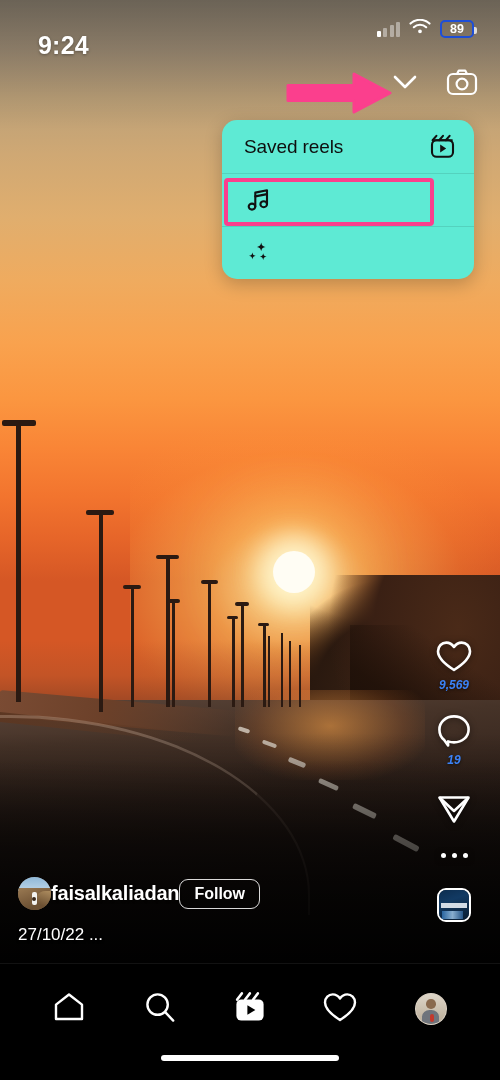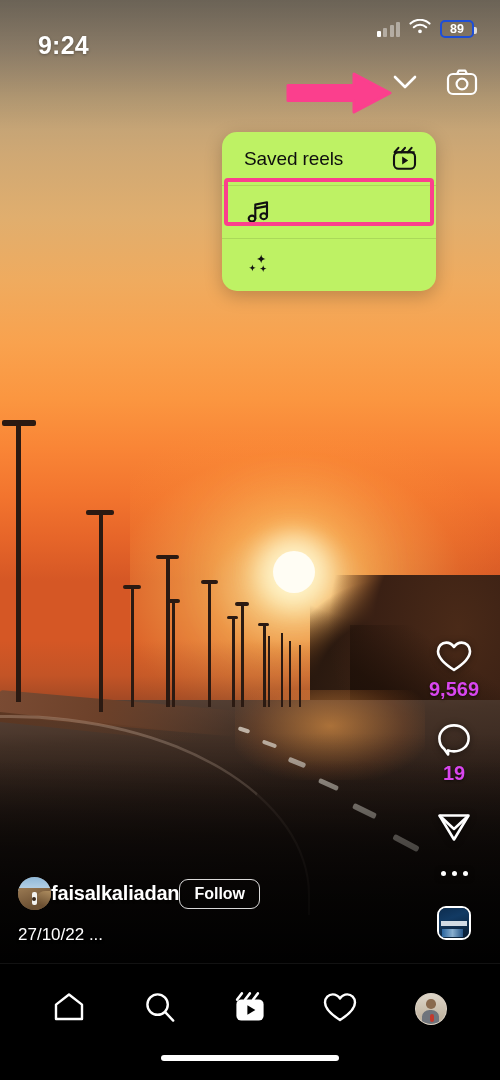--- a/index.html
+++ b/index.html
@@ -144,22 +144,22 @@
   #header-icons {
     position:absolute; right:22px; top:68px; display:flex; align-items:center; gap:26px; z-index:30;
   }
   .hdr-btn { cursor:pointer; display:flex; align-items:center; justify-content:center; }
 
   
   #pink-arrow { position:absolute; left:286px; top:72px; z-index:34; }
 
   
   #menu {
-    position:absolute; left:222px; top:132px; width:214px;
-    background:#bef264; border-radius:15px; z-index:32;
+    position:absolute; left:222px; top:120px; width:252px;
+    background:#5eead4; border-radius:15px; z-index:32;
     box-shadow:0 5px 18px rgba(0,0,0,.22);
     overflow:hidden;
   }
   .menu-item {
     height:53px; display:flex; align-items:center; justify-content:space-between;
     padding:0 18px 0 22px; cursor:pointer; position:relative;
   }
   .menu-item + .menu-item { border-top:1px solid rgba(0,0,0,.10); }
   .menu-label { font-size:19px; color:#0e0e0e; letter-spacing:-.1px; }
   .menu-icon { width:28px; display:flex; align-items:center; justify-content:center; }
@@ -169,22 +169,23 @@
     border:4px solid #fb3f8d; border-radius:4px; z-index:33; pointer-events:none;
   }
 
   
   #rail {
     position:absolute; right:14px; top:640px; width:64px; z-index:25;
     display:flex; flex-direction:column; align-items:center;
   }
   .rail-group { display:flex; flex-direction:column; align-items:center; }
   .rail-count {
-    color:#d946ef; font-size:20px; font-weight:700; margin-top:5px;
+    color:#3b82f6; font-size:12px; font-weight:700; margin-top:5px;
     text-shadow:0 1px 3px rgba(0,0,0,.6);
+    font-style:italic;
   }
   .rail-btn { cursor:pointer; display:flex; align-items:center; justify-content:center;
     filter:drop-shadow(0 1px 3px rgba(0,0,0,.55)); }
   .dots { display:flex; gap:6px; align-items:center; justify-content:center; }
   .dots i { width:5px; height:5px; border-radius:50%; background:#fff; display:block; }
   #audio-thumb {
     width:34px; height:34px; border-radius:9px; border:2px solid #fff;
     overflow:hidden; position:relative; background:#0e2136; cursor:pointer;
   }
   #audio-thumb .t1 { position:absolute; inset:0;

